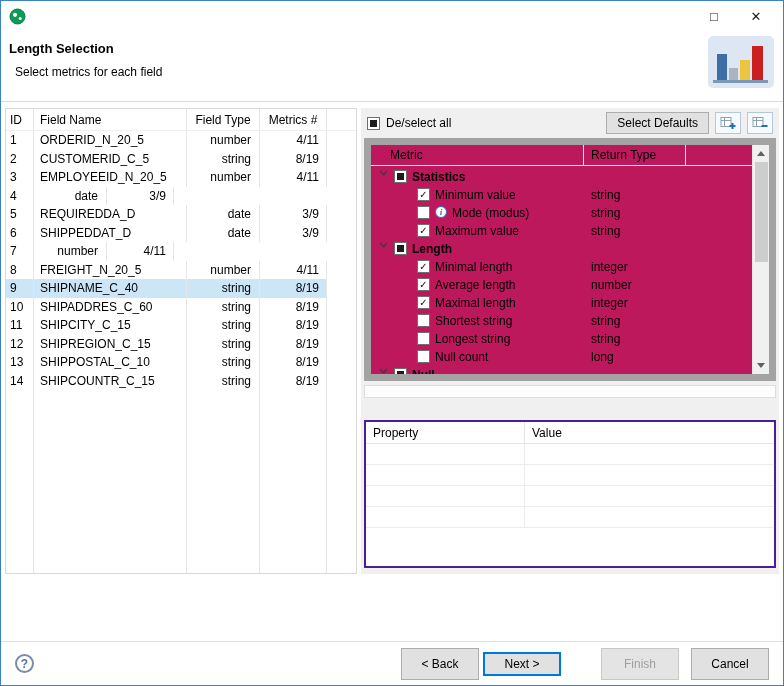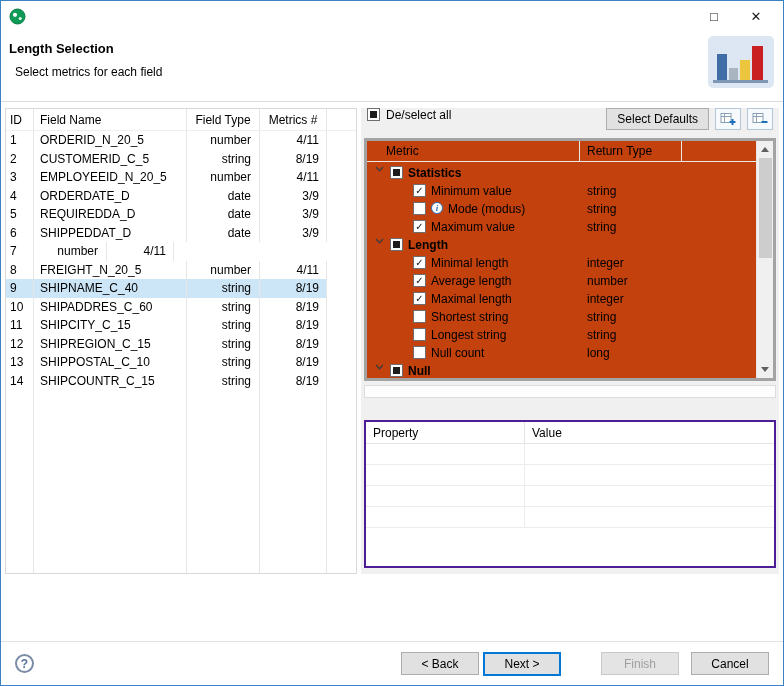--- a/index.html
+++ b/index.html
@@ -33,33 +33,33 @@
   .fc-fill    { flex:1; }
   .ft-header .fc-type, .ft-header .fc-metrics { justify-content:center; padding-right:0; }
   .ft-body { flex:1; display:flex; flex-direction:column; }
   .ft-row { display:flex; flex:0 0 18.5px; }
   .ft-row .fc { align-items:center; }
   .ft-row.selected .fc-id, .ft-row.selected .fc-name,
   .ft-row.selected .fc-type, .ft-row.selected .fc-metrics { background:#cde6f7; }
   .ft-fillrow { flex:1; }
   
   .metrics-panel { flex:1; height:466px; background:#f0f0f0; display:flex; flex-direction:column; padding:0 3px; }
-  .mp-toolbar { flex:0 0 30px; display:flex; align-items:flex-start; gap:6px; padding:0 3px; }
+  .mp-toolbar { flex:0 0 30px; display:flex; align-items:center; gap:6px; padding:0 3px; }
   .spacer { flex:1; }
-  .btn { height:23px; min-width:78px; background:#e1e1e1; border:1px solid #adadad; font-family:inherit;
+  .btn { height:32px; min-width:78px; background:#e1e1e1; border:1px solid #adadad; font-family:inherit;
          font-size:12px; color:#000; cursor:default; }
   .btn.small { height:22px; min-width:0; padding:0 10px; }
   .iconbtn { width:26px; height:22px; border:1px solid #b5c8da; background:#f7fafc;
              display:flex; align-items:center; justify-content:center; padding:0; cursor:default; }
   
   .cb { flex:0 0 13px; width:13px; height:13px; border:1px solid #6e6e6e; background:#fff;
         display:inline-flex; align-items:center; justify-content:center; font-size:10px; line-height:1; color:#111; }
   .cb.tri::before { content:''; width:7px; height:7px; background:#1c1c1c; }
   
-  .tree-wrap { position:relative; flex:0 0 243px; border:3px solid #a3a3a3; background:#c2410c;
+  .tree-wrap { position:relative; flex:0 0 243px; border:7px solid #a3a3a3; background:#be185d;
                display:flex; flex-direction:column; overflow:hidden; }
   .tree-header { flex:0 0 21px; display:flex; border-bottom:1px solid #e9e9e9; padding-right:17px; }
   .th-metric { flex:0 0 213px; padding-left:19px; border-right:1px solid #e9e9e9; display:flex; align-items:center; }
   .th-return { flex:0 0 102px; padding-left:7px; border-right:1px solid #e9e9e9; display:flex; align-items:center; }
   .tree-body { flex:1; padding-top:2px; }
   .tr-row { display:flex; align-items:center; height:18px; }
   .metric-cell { flex:0 0 213px; display:flex; gap:5px; padding-left:7px; overflow:hidden; white-space:nowrap; }
   .item .metric-cell { padding-left:46px; }
   .expander { width:11px; display:flex; justify-content:center; }
   .g-label { font-weight:bold; }
@@ -151,21 +151,20 @@
           </div>
           <div class="ft-row">
             <span class="fc fc-id">3</span>
             <span class="fc fc-name">EMPLOYEEID_N_20_5</span>
             <span class="fc fc-type">number</span>
             <span class="fc fc-metrics">4/11</span>
             <span class="fc fc-fill"></span>
           </div>
           <div class="ft-row">
             <span class="fc fc-id">4</span>
-            <span class="fc fc-name">ORDERDATE_D</span>
             <span class="fc fc-type">date</span>
             <span class="fc fc-metrics">3/9</span>
             <span class="fc fc-fill"></span>
           </div>
           <div class="ft-row">
             <span class="fc fc-id">5</span>
             <span class="fc fc-name">REQUIREDDA_D</span>
             <span class="fc fc-type">date</span>
             <span class="fc fc-metrics">3/9</span>
             <span class="fc fc-fill"></span>

